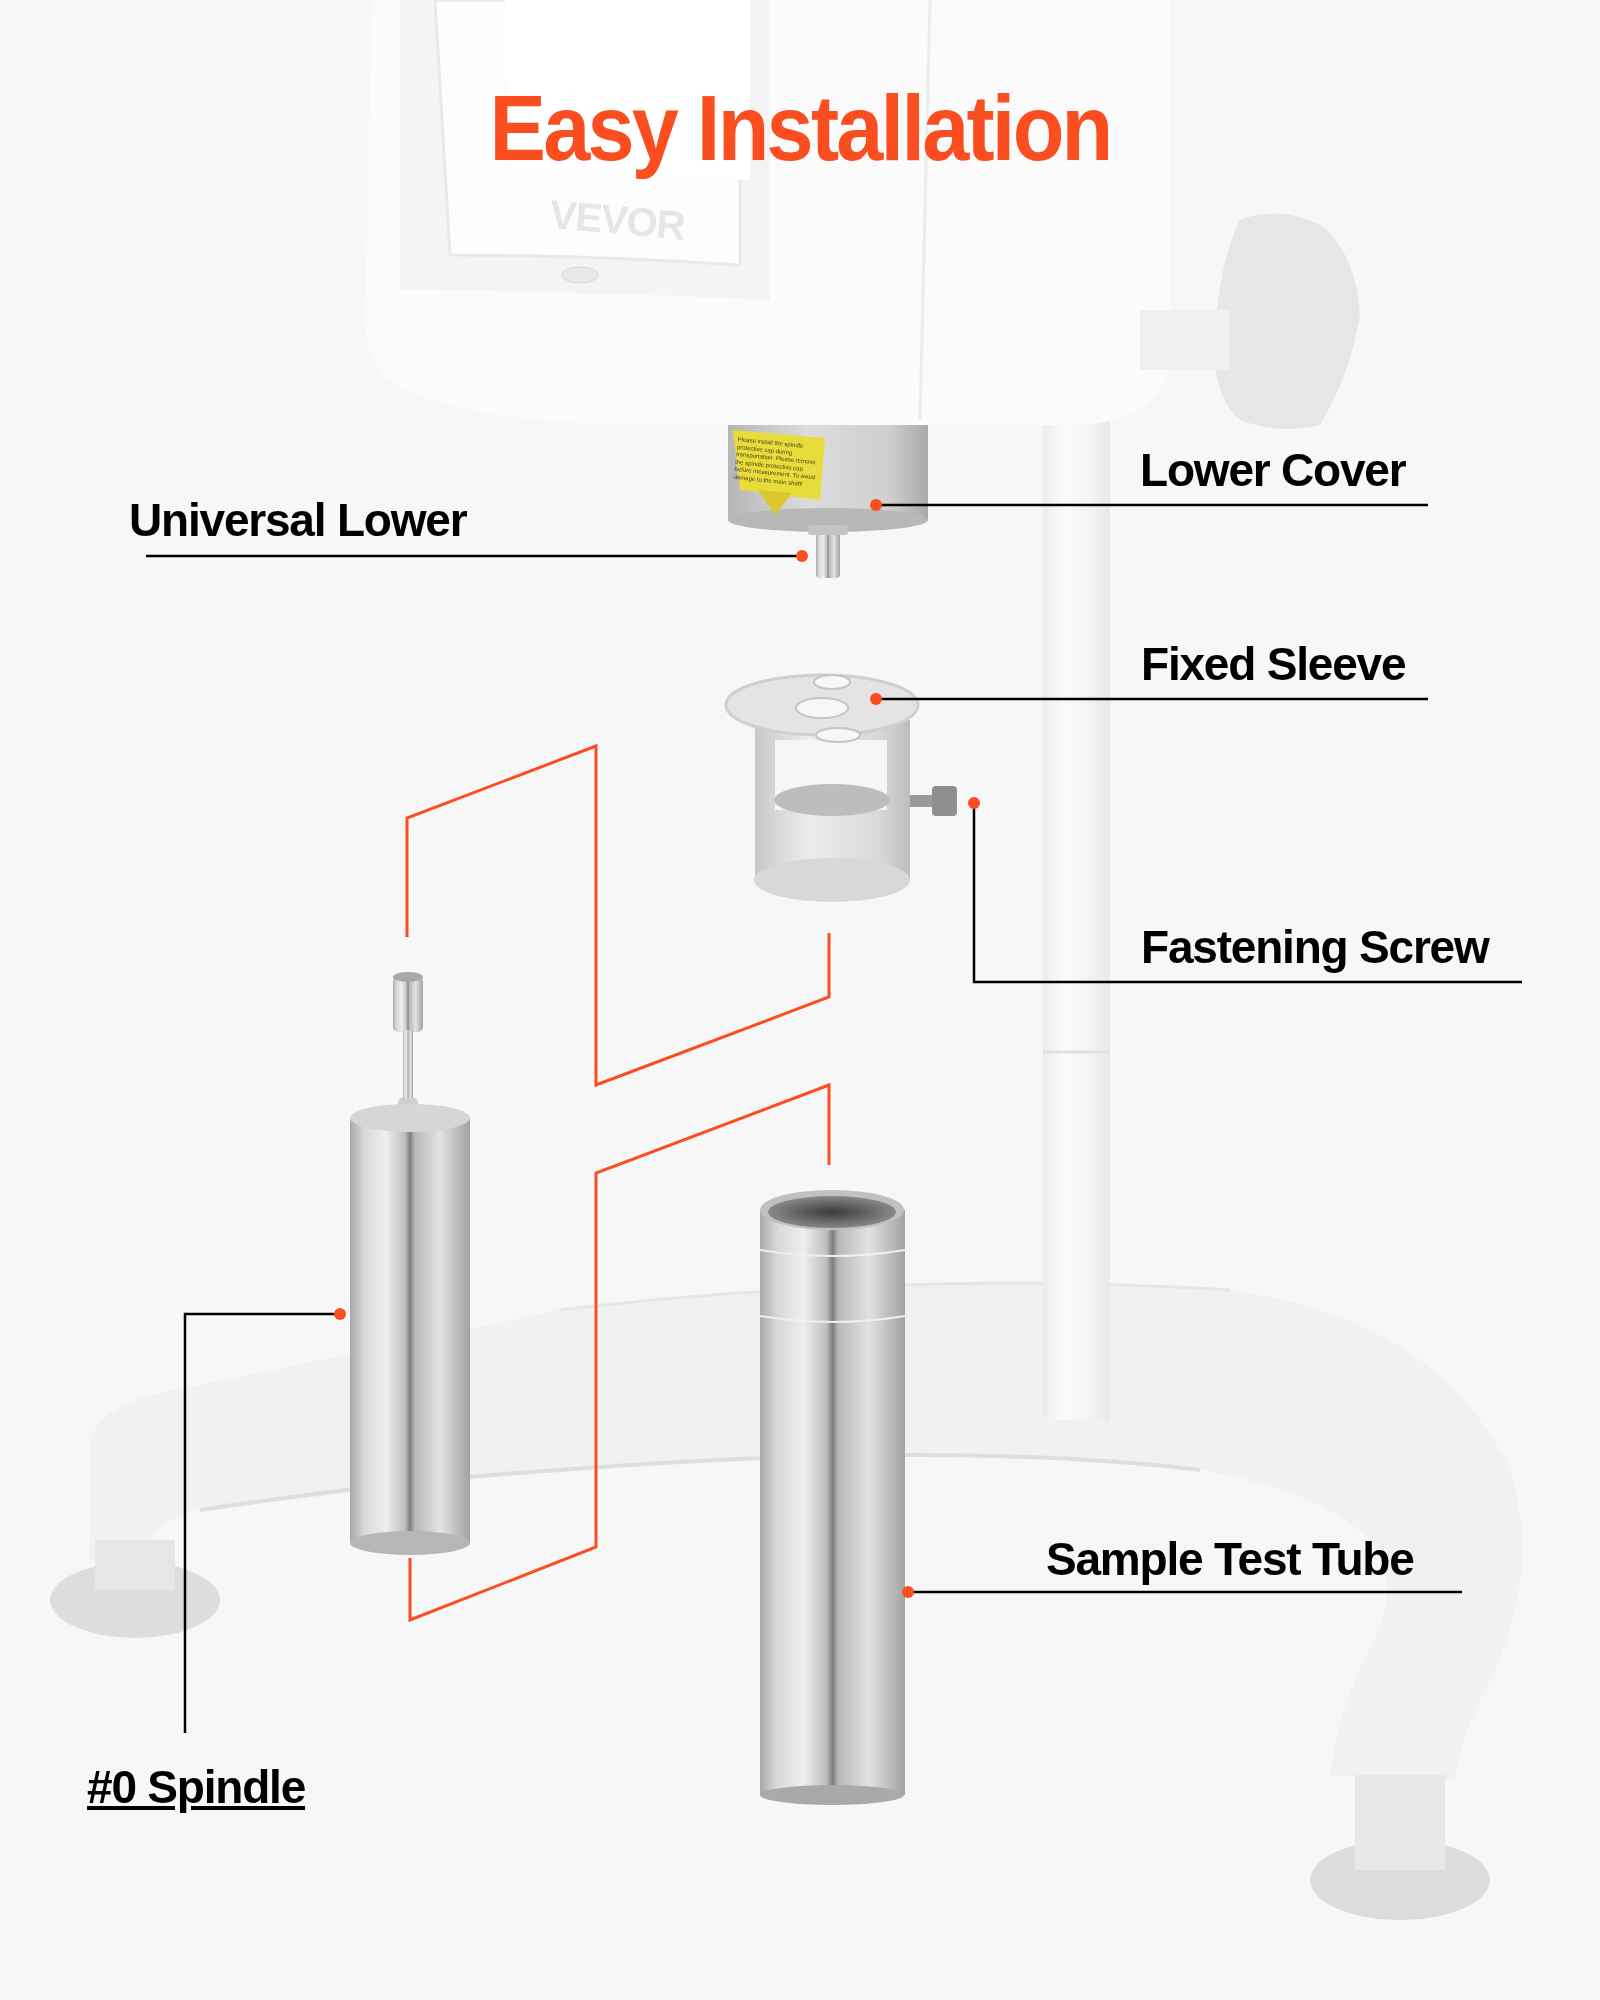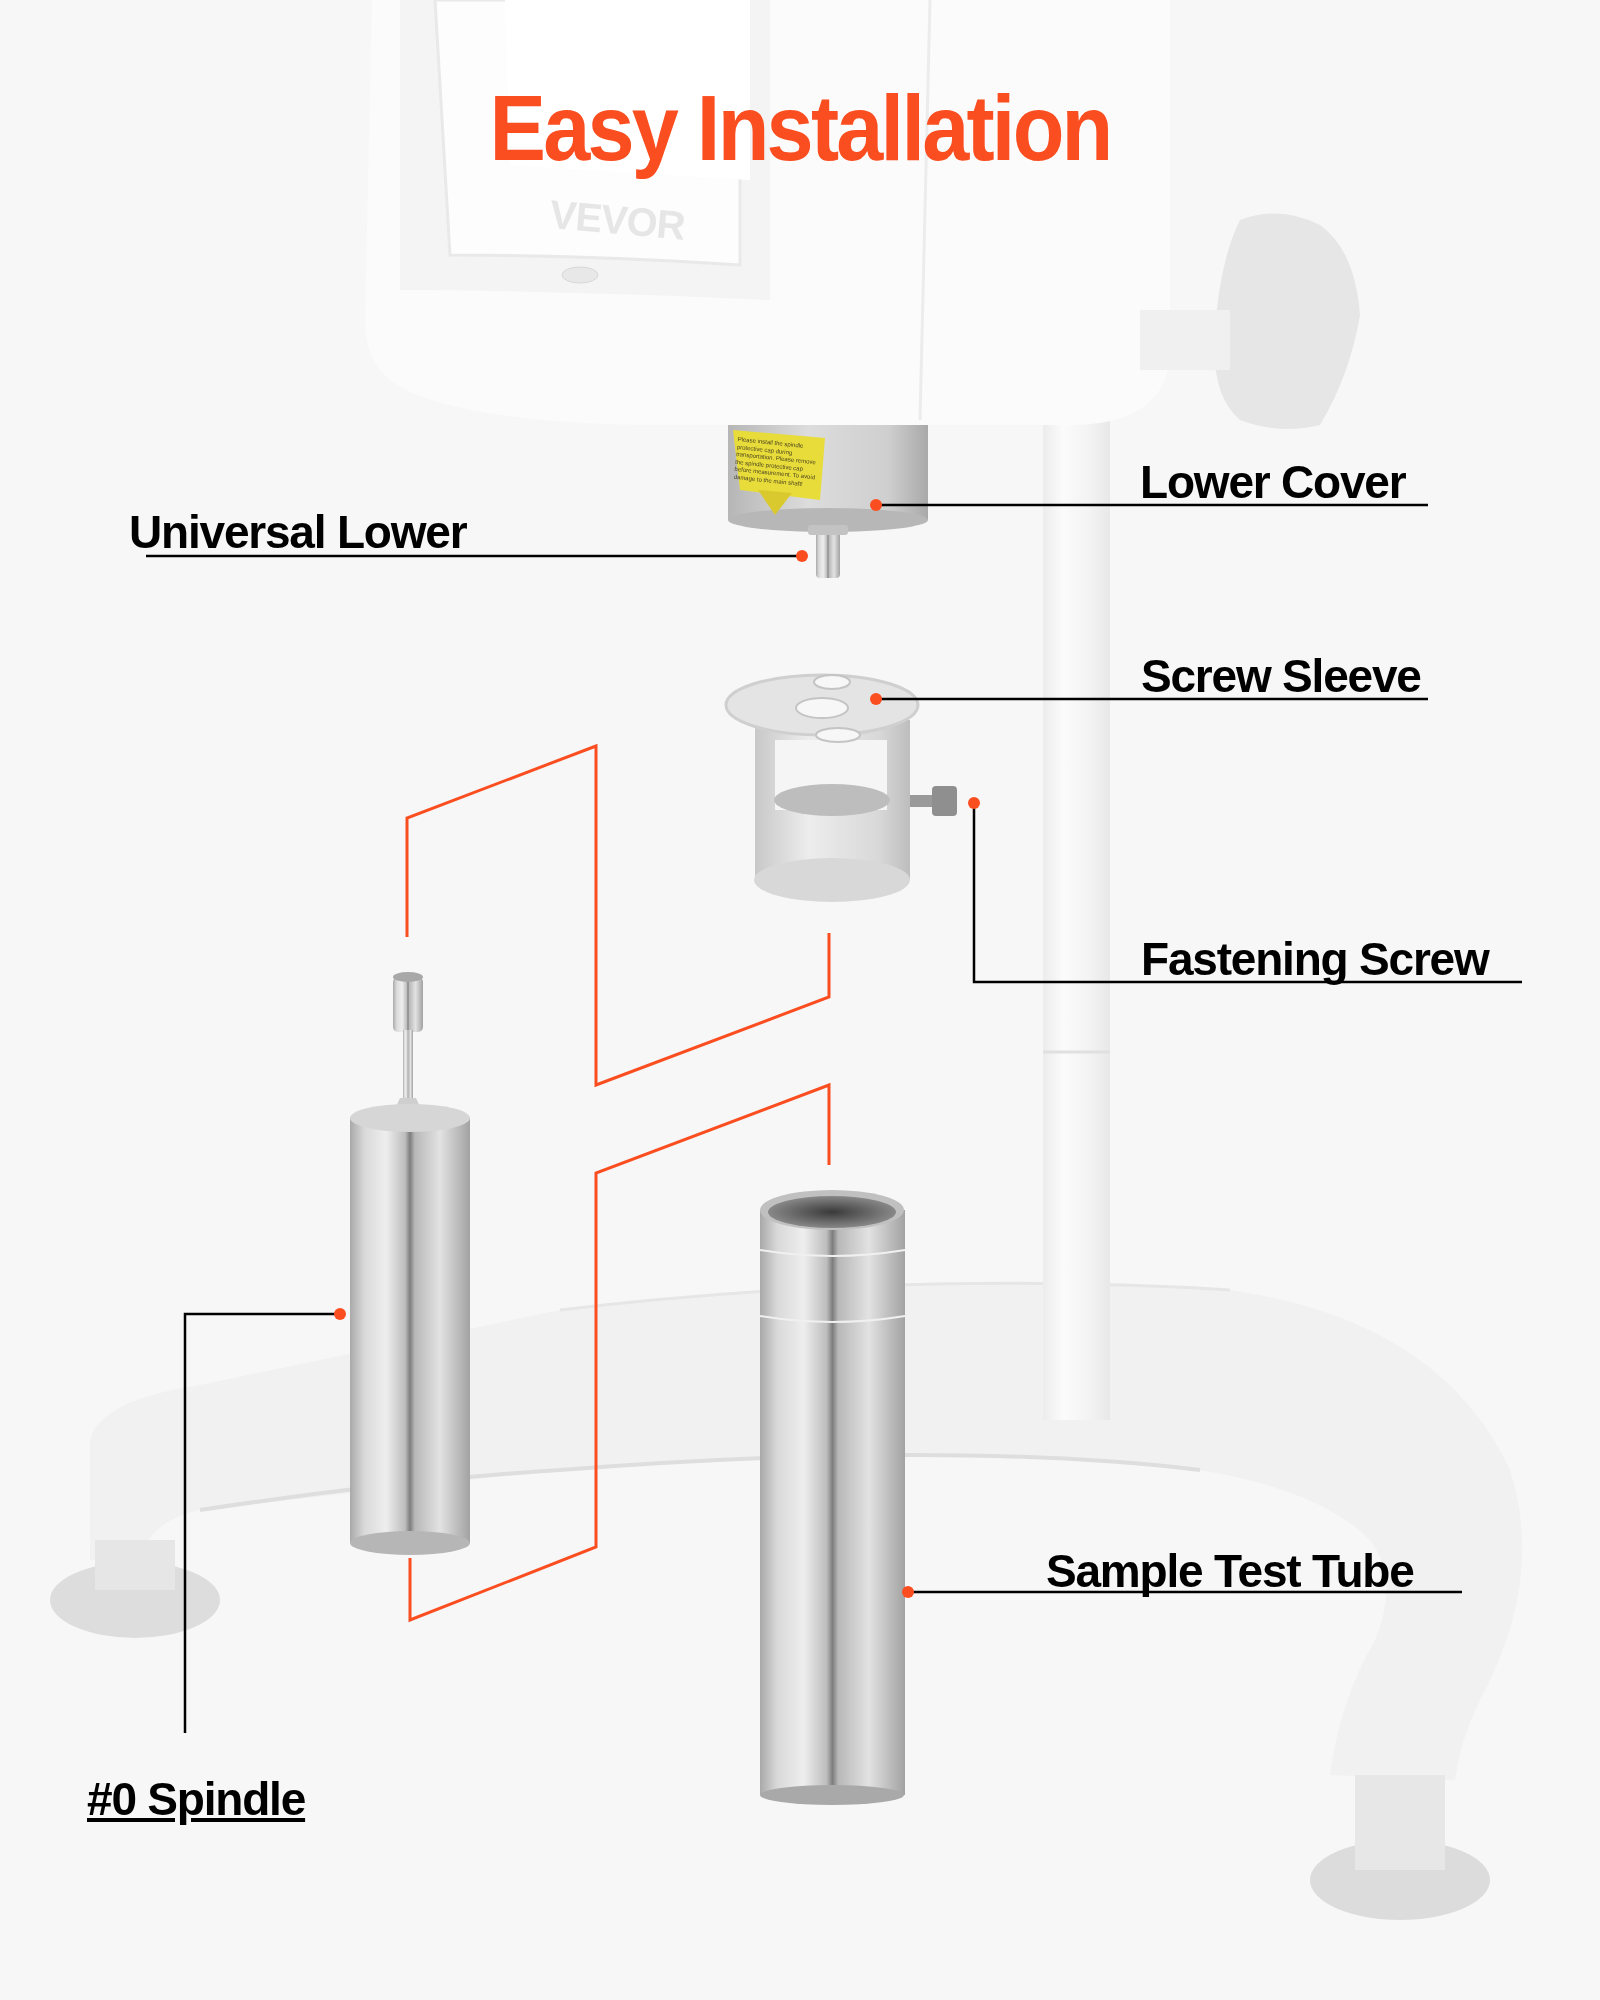--- a/index.html
+++ b/index.html
@@ -12,21 +12,21 @@
   .stage { position: absolute; left: 0; top: 0; width: 1600px; height: 2000px; }
   svg.art { position: absolute; left: 0; top: 0; }
   .title {
     position: absolute; left: 0; top: 82px; width: 1600px; text-align: center;
     font-size: 92px; font-weight: 700; letter-spacing: -3px;
     color: #fb4e20; line-height: 1;
     transform: scaleX(0.92); transform-origin: 800px 0;
   }
   .label {
     position: absolute; font-size: 46px; font-weight: 700; color: #000;
-    letter-spacing: -1.2px; line-height: 1; white-space: nowrap; margin-top: 12px;
+    letter-spacing: -1.2px; line-height: 1; white-space: nowrap;
   }
   .sticker-text {
     position: absolute; font-size: 6px; color: #4a4220; line-height: 1.25;
     transform: rotate(6deg); transform-origin: 0 0; width: 85px;
   }
   .brand {
     position: absolute; font-size: 40px; font-weight: 700; color: #e6e6e6;
     letter-spacing: -1px; transform: rotate(5deg); transform-origin: 0 0;
   }
 </style>
@@ -166,18 +166,18 @@
     </g>
   </svg>
 
   <div class="brand" style="left:552px; top:192px;">VEVOR</div>
   <div class="sticker-text" style="left:738px; top:436px;">Please install the spindle protective cap during transportation. Please remove the spindle protective cap before measurement. To avoid damage to the main shaft!</div>
 
   <h1 class="title" style="margin:0;">Easy Installation</h1>
 
   <div class="label" style="left:1140px; top:447px;">Lower Cover</div>
   <div class="label" style="left:129px; top:497px;">Universal Lower</div>
-  <div class="label" style="left:1141px; top:641px;">Screw Sleeve</div>
+  <div class="label" style="left:1141px; top:641px;">Fixed Sleeve</div>
   <div class="label" style="left:1046px; top:1536px;">Sample Test Tube</div>
   <div class="label" style="left:1141px; top:924px;">Fastening Screw</div>
   <div class="label" style="left:87px; top:1764px;text-decoration:underline;">#0 Spindle</div>
 
 </div>
 
 </body></html>

